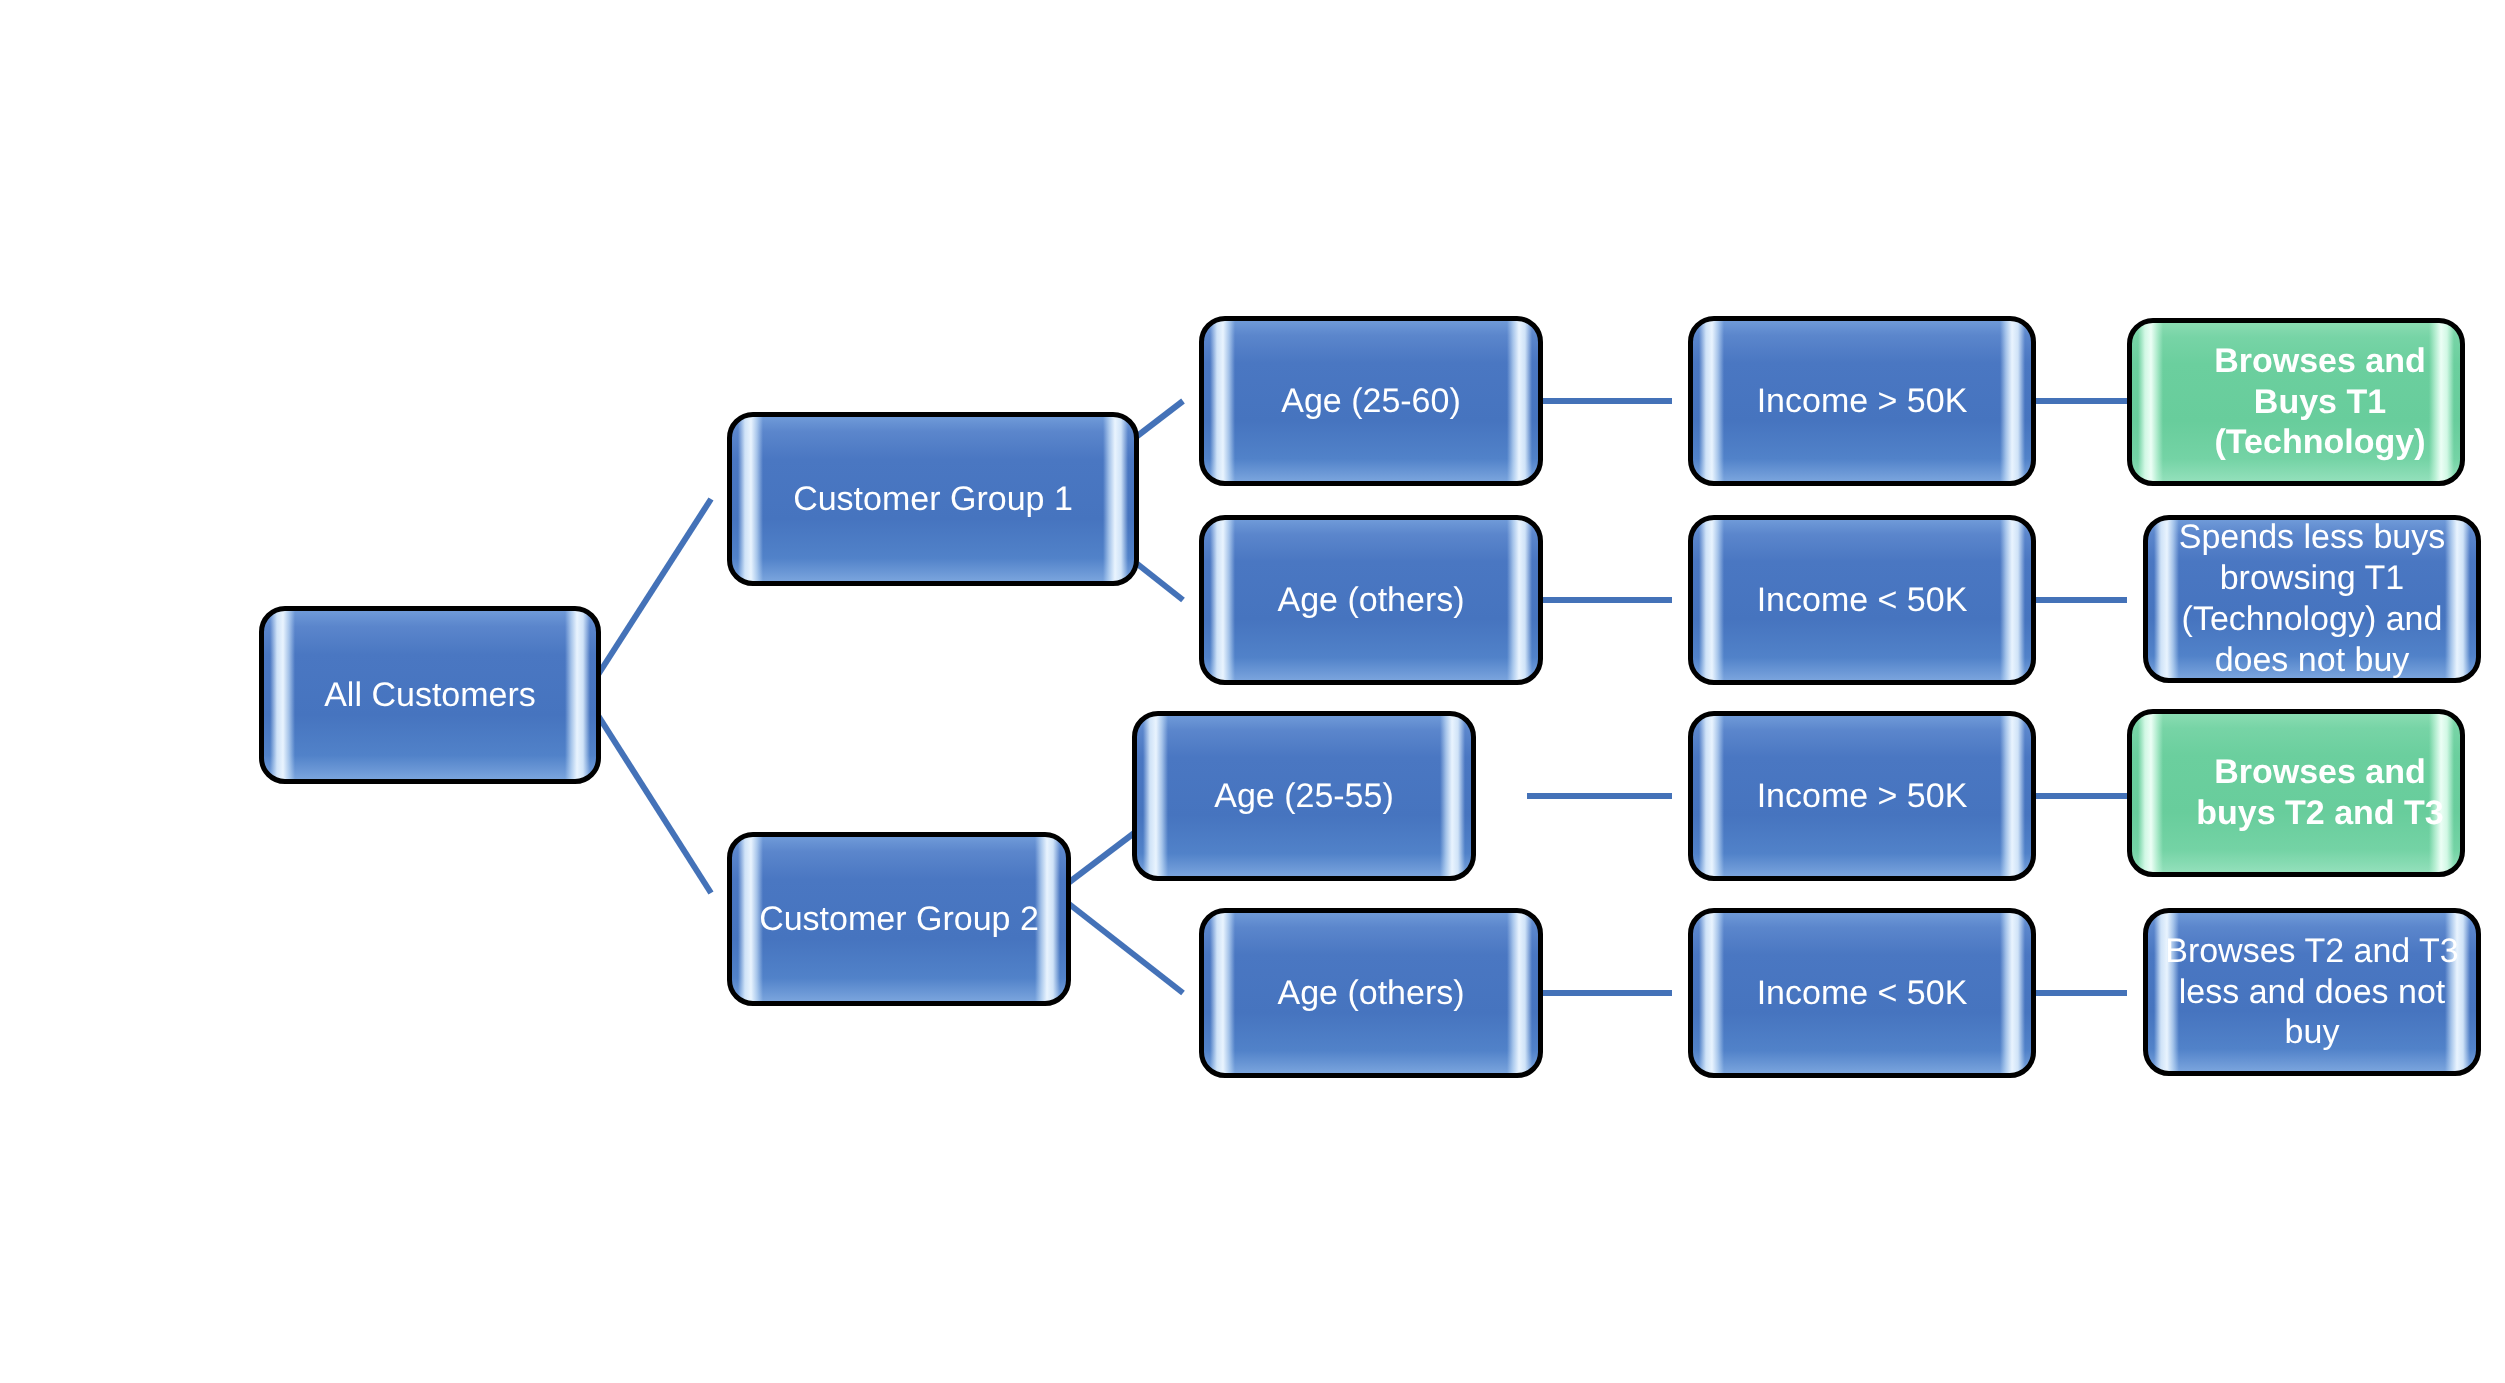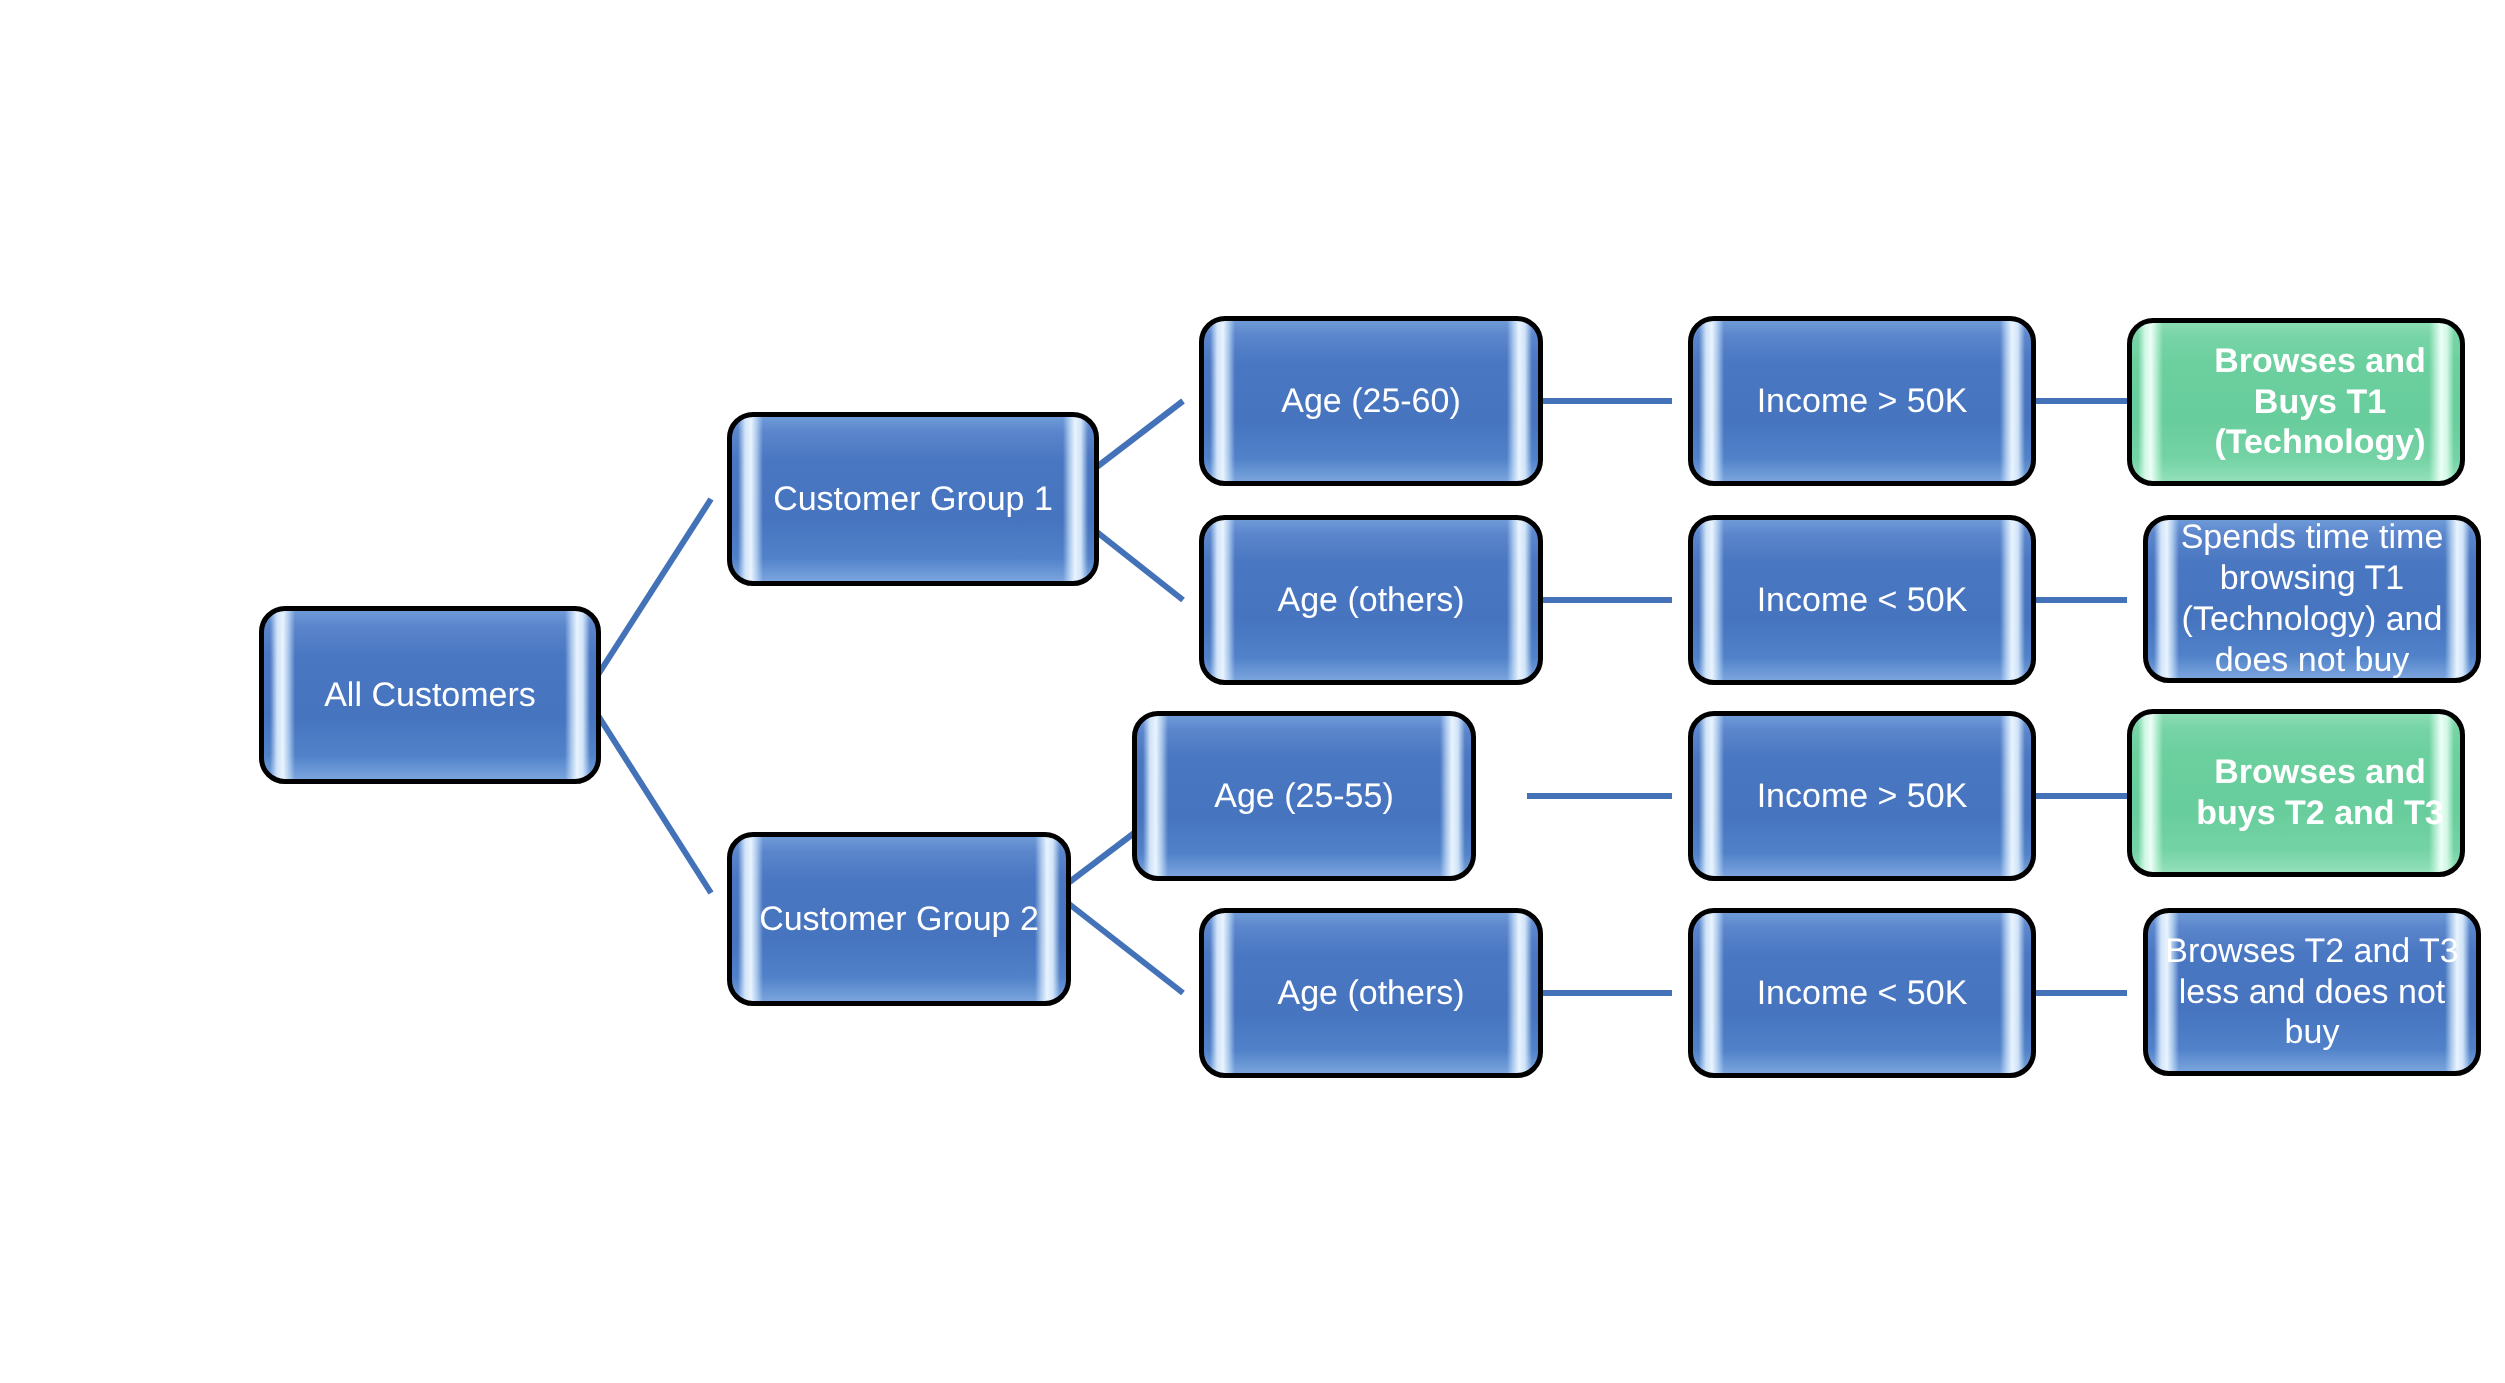--- a/index.html
+++ b/index.html
@@ -121,21 +121,21 @@
       <line x1="1527" y1="993" x2="1672" y2="993" stroke="#4472b8" stroke-width="6" stroke-linecap="butt"></line>
       <line x1="2020" y1="401" x2="2127" y2="401" stroke="#4472b8" stroke-width="6" stroke-linecap="butt"></line>
       <line x1="2020" y1="600" x2="2127" y2="600" stroke="#4472b8" stroke-width="6" stroke-linecap="butt"></line>
       <line x1="2020" y1="796" x2="2127" y2="796" stroke="#4472b8" stroke-width="6" stroke-linecap="butt"></line>
       <line x1="2020" y1="993" x2="2127" y2="993" stroke="#4472b8" stroke-width="6" stroke-linecap="butt"></line>
     </svg>
   <div id="node-layer">
       <div class="node blue" style="left: 243px; top: 606px; width: 342px; height: 178px;">
         <div class="node-label">All Customers</div>
       </div>
-      <div class="node blue" style="left: 711px; top: 412px; width: 372px; height: 174px;">
+      <div class="node blue" style="left: 711px; top: 412px; width: 412px; height: 174px;">
         <div class="node-label">Customer Group 1</div>
       </div>
       <div class="node blue" style="left: 711px; top: 832px; width: 344px; height: 174px;">
         <div class="node-label">Customer Group 2</div>
       </div>
       <div class="node blue" style="left: 1183px; top: 316px; width: 344px; height: 170px;">
         <div class="node-label">Age (25-60)</div>
       </div>
       <div class="node blue" style="left: 1183px; top: 515px; width: 344px; height: 170px;">
         <div class="node-label">Age (others)</div>
@@ -155,21 +155,21 @@
       <div class="node blue" style="left: 1672px; top: 711px; width: 348px; height: 170px;">
         <div class="node-label">Income &gt; 50K</div>
       </div>
       <div class="node blue" style="left: 1672px; top: 908px; width: 348px; height: 170px;">
         <div class="node-label">Income &lt; 50K</div>
       </div>
       <div class="node green" style="left: 2127px; top: 318px; width: 338px; height: 168px;">
         <div class="node-label wrap bold">Browses and Buys T1 (Technology)</div>
       </div>
       <div class="node blue" style="left: 2127px; top: 515px; width: 338px; height: 168px;">
-        <div class="node-label wrap">Spends time time browsing T1 (Technology) and does not buy</div>
+        <div class="node-label wrap">Spends less buys browsing T1 (Technology) and does not buy</div>
       </div>
       <div class="node green" style="left: 2127px; top: 709px; width: 338px; height: 168px;">
         <div class="node-label wrap bold">Browses and buys T2 and T3</div>
       </div>
       <div class="node blue" style="left: 2127px; top: 908px; width: 338px; height: 168px;">
         <div class="node-label wrap">Browses T2 and T3 less and does not buy</div>
       </div>
     </div>
 </div>
 

